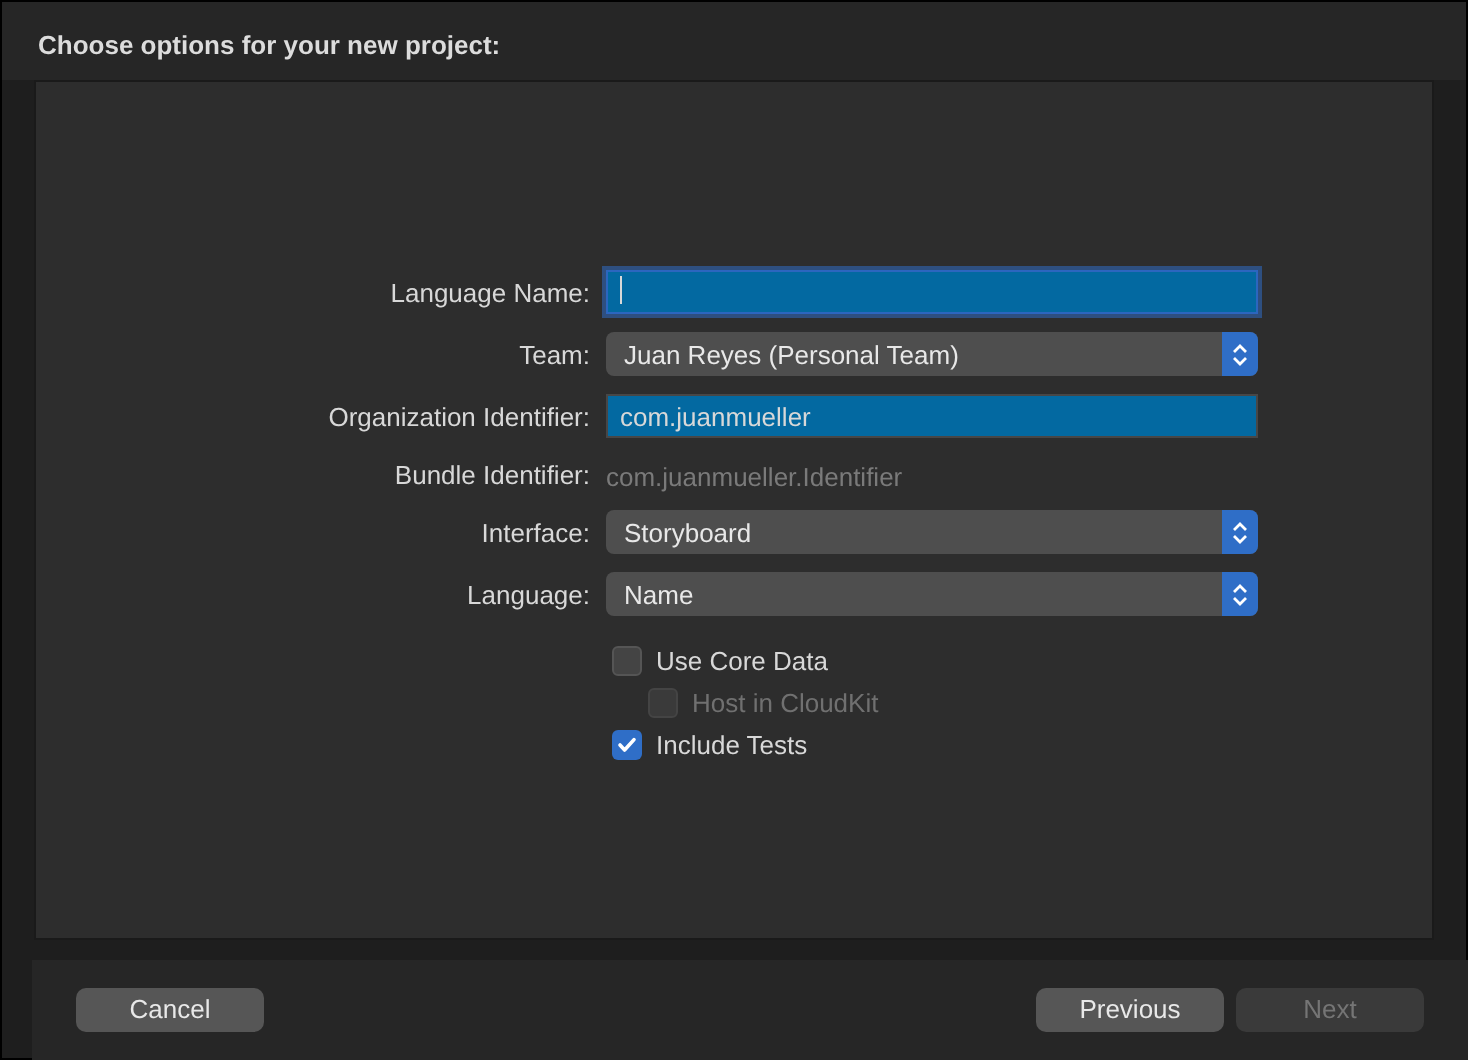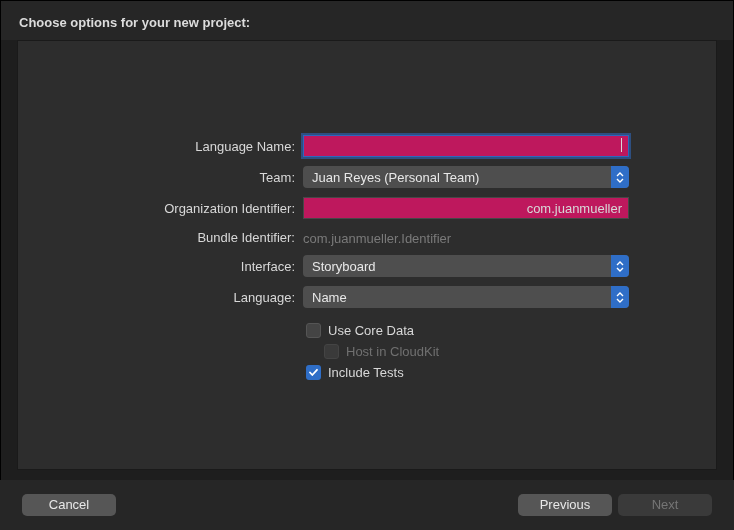--- a/index.html
+++ b/index.html
@@ -40,27 +40,26 @@
     padding-right: 8px;
     color: #d8d8d8;
     font-size: 13px;
   }
   .form-control {
     width: 326px;
   }
   .text-input {
     width: 100%;
     height: 22px;
-    background: #be185d;
+    background: #0369a1;
     border: 1px solid #474747;
     color: #d8d8d8;
     padding: 0 6px;
     font-size: 13px;
     font-family: inherit;
-    text-align: right;
   }
   .text-input.focused {
     border: 1px solid #2c66bf;
     box-shadow: 0 0 0 2px rgba(47,107,196,0.55);
     outline: none;
   }
   .select {
     width: 100%;
     height: 22px;
     background: #4e4e4e;
@@ -118,21 +117,21 @@
   }
   .checkbox.checked {
     background: #2f6ec7;
   }
   .checkbox.checked svg { display:block; }
   .checkbox-label { font-size: 13px; color: #d8d8d8; }
   .checkbox-label.disabled { color: #707070; }
   .footer {
     position: absolute;
     bottom: 0;
-    left: 0;
+    left: 16px;
     right: 0;
     height: 50px;
     background: #262626;
     display: flex;
     align-items: center;
     padding: 0 22px;
   }
   .btn {
     height: 22px;
     min-width: 94px;

